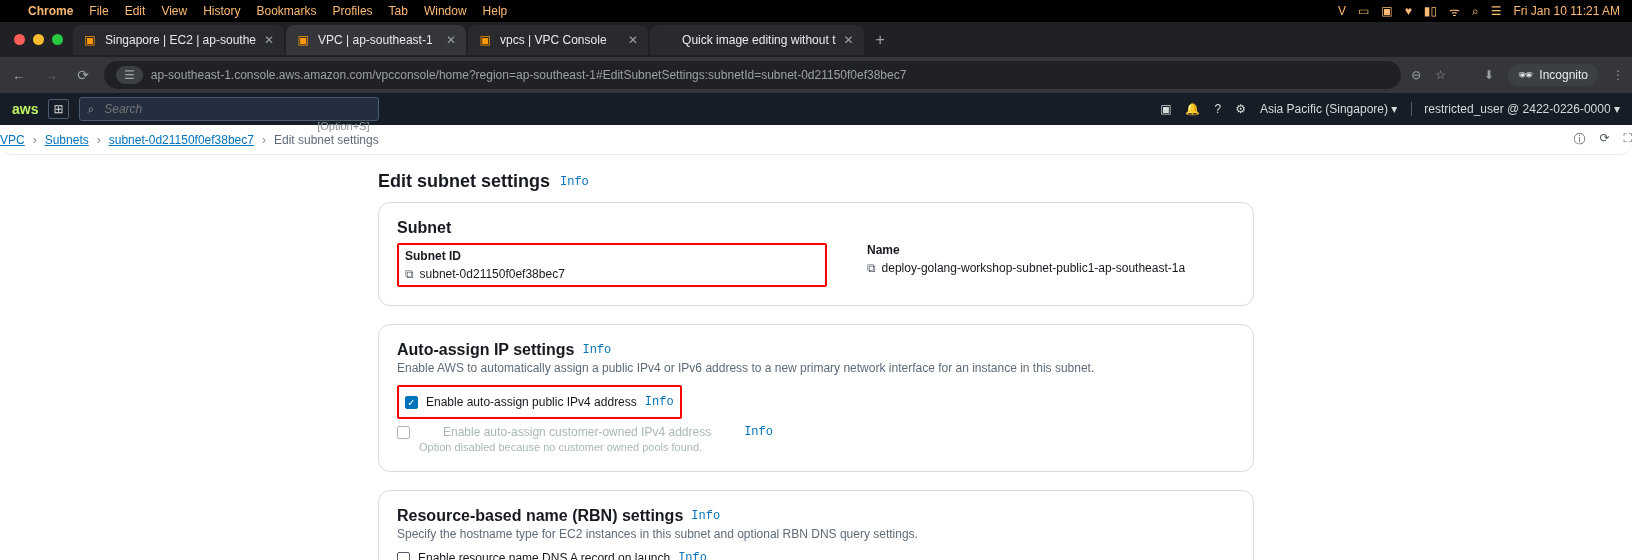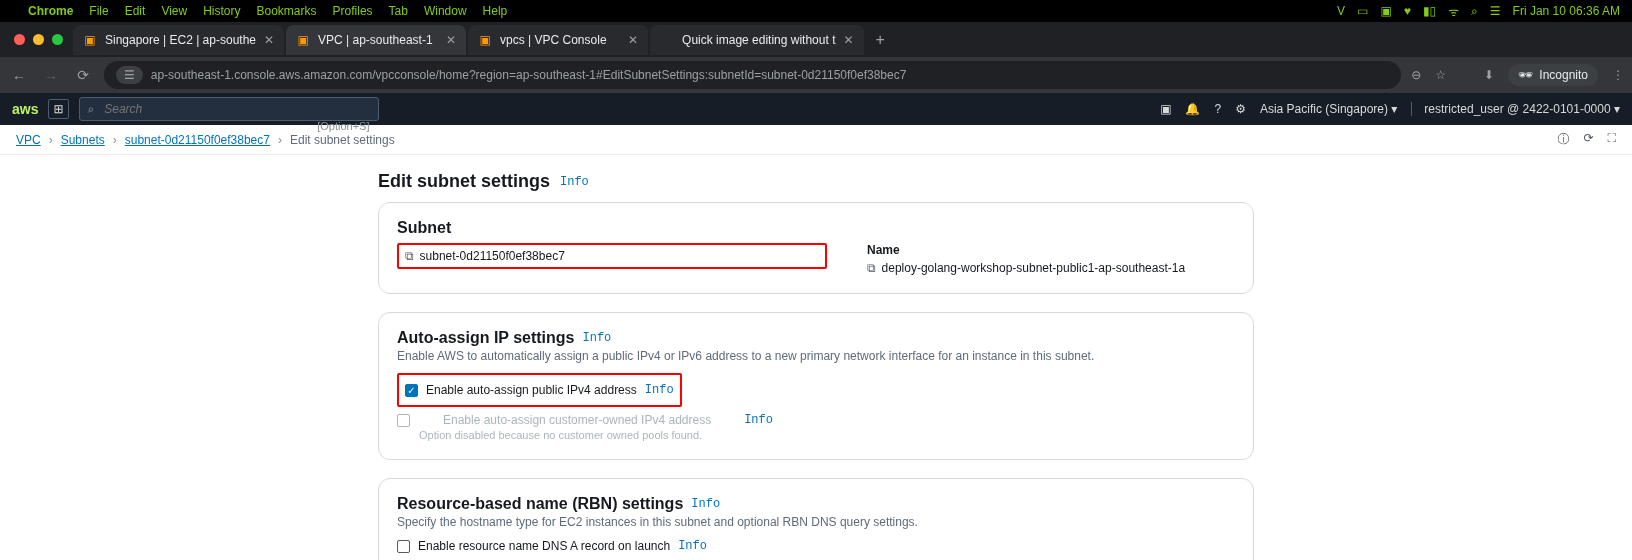--- a/index.html
+++ b/index.html
@@ -17,21 +17,21 @@
     --section-border:#aab7b8;
     --panel-border:#d5dbdb;
     --save-bg:#ff9900;
     --save-border:#ec7211;
     --radio-blue:#0073bb;
     --checkbox-blue:#0073bb;
   }
   *{box-sizing:border-box;}
   body{margin:0;font-family:-apple-system,BlinkMacSystemFont,"Segoe UI",Helvetica,Arial,sans-serif;font-size:12px;color:var(--text);background:var(--page-bg);width:1632px;}
   
-  .mac-menubar{height:22px;background:var(--mac-top);color:#84cc16;display:flex;align-items:center;padding:0 12px;font-size:12px;gap:16px;}
+  .mac-menubar{height:22px;background:var(--mac-top);color:#fdba74;display:flex;align-items:center;padding:0 12px;font-size:12px;gap:16px;}
   .mac-menubar .apple{font-size:14px;}
   .mac-menubar .bold{font-weight:600;}
   .mac-menubar .spacer{flex:1;}
   .mac-menubar .tray{display:flex;align-items:center;gap:12px;font-size:12px;}
   
   .chrome{background:var(--chrome-bg);}
   .chrome-tabs{display:flex;align-items:center;height:35px;padding:0 4px;gap:0;}
   .traffic{display:flex;gap:8px;padding:0 10px;}
   .traffic span{width:11px;height:11px;border-radius:50%;display:block;}
   .traffic .r{background:#ff5f57;} .traffic .y{background:#febc2e;} .traffic .g{background:#28c840;}
@@ -50,21 +50,21 @@
   .aws-header{background:var(--aws-header);height:32px;display:flex;align-items:center;padding:0 12px;gap:10px;color:#d5dbdb;font-size:12px;}
   .aws-logo{font-weight:700;color:#bef264;font-size:14px;}
   .aws-search{flex:0 0 300px;display:flex;align-items:center;background:#232f3e;border:1px solid #4a5c70;border-radius:3px;height:24px;padding:0 8px;gap:8px;color:#879196;}
   .aws-search input{background:transparent;border:none;outline:none;color:#d5dbdb;flex:1;font-style:italic;font-size:12px;}
   .aws-search .shortcut{font-size:11px;color:#879196;margin-top:34px;}
   .aws-header .gap{flex:1;}
   .aws-header .tray{display:flex;align-items:center;gap:14px;}
   .aws-header .region,.aws-header .user{color:#d5dbdb;}
   .aws-header .user{border-left:1px solid #4a5c70;padding-left:12px;}
   
-  .breadcrumb-bar{display:flex;align-items:center;height:30px;padding:0 16px;border-bottom:1px solid #e9ebed;font-size:12px;gap:8px;}
+  .breadcrumb-bar{display:flex;align-items:center;height:30px;padding:0 0;border-bottom:1px solid #e9ebed;font-size:12px;gap:8px;border-radius:13px;}
   .breadcrumb-bar a{color:var(--link);}
   .breadcrumb-bar .sep{color:#879196;}
   .breadcrumb-bar .current{color:var(--muted);}
   .breadcrumb-right{margin-left:auto;display:flex;gap:14px;color:#545b64;}
   
   .main{display:flex;justify-content:center;padding:16px 0 30px;}
   .container{width:876px;}
   h1.page-title{font-size:18px;font-weight:700;margin:0 0 10px 0;display:flex;align-items:center;gap:10px;}
   .info-link{color:var(--link);font-size:12px;font-weight:400;font-family:Liberation Mono, monospace;}
   .panel{border:1px solid var(--panel-border);border-radius:12px;padding:16px 18px 18px;margin-bottom:18px;}
@@ -101,21 +101,21 @@
   <span class="spacer"></span>
   <span class="tray">
     <span>V</span>
     <span>▭</span>
     <span>▣</span>
     <span>♥</span>
     <span>▮▯</span>
     <span>ᯤ</span>
     <span>⌕</span>
     <span>☰</span>
-    <span>Fri Jan 10  06:36 AM</span>
+    <span>Fri Jan 10  11:21 AM</span>
   </span>
 </div>
 
 <div class="chrome">
   <div class="chrome-tabs">
     <div class="traffic">
       <span class="r"></span>
       <span class="y"></span>
       <span class="g"></span>
     </div>
@@ -173,21 +173,21 @@
     <input placeholder="Search" style="">
     <span class="shortcut">[Option+S]</span>
   </div>
   <span class="gap"></span>
   <div class="tray">
     <span>▣</span>
     <span>🔔</span>
     <span>?</span>
     <span>⚙</span>
     <span class="region">Asia Pacific (Singapore) ▾</span>
-    <span class="user">restricted_user @ 2422-0101-0000 ▾</span>
+    <span class="user">restricted_user @ 2422-0226-0000 ▾</span>
   </div>
 </div>
 
 <div class="breadcrumb-bar">
   <a href="#">VPC</a>
   <span class="sep">›</span>
   <a href="#">Subnets</a>
   <span class="sep">›</span>
   <a href="#">subnet-0d21150f0ef38bec7</a>
   <span class="sep">›</span>
@@ -204,20 +204,21 @@
     <h1 class="page-title">
       <span>Edit subnet settings</span>
       <a class="info-link">Info</a>
     </h1>
 
     <div class="panel">
       <h2>Subnet</h2>
       <div class="subnet-grid" style="margin-top:6px;">
         <div class="field" style="flex:0 0 430px;">
           <span class="highlight-red" style="display:block;">
+            <div class="field-label">Subnet ID</div>
             <div class="field-value">
               <span class="copy-icon">⧉</span>
               <span>subnet-0d21150f0ef38bec7</span>
             </div>
           </span>
         </div>
         <div class="field">
           <div class="field-label">Name</div>
           <div class="field-value">
             <span class="copy-icon">⧉</span>

